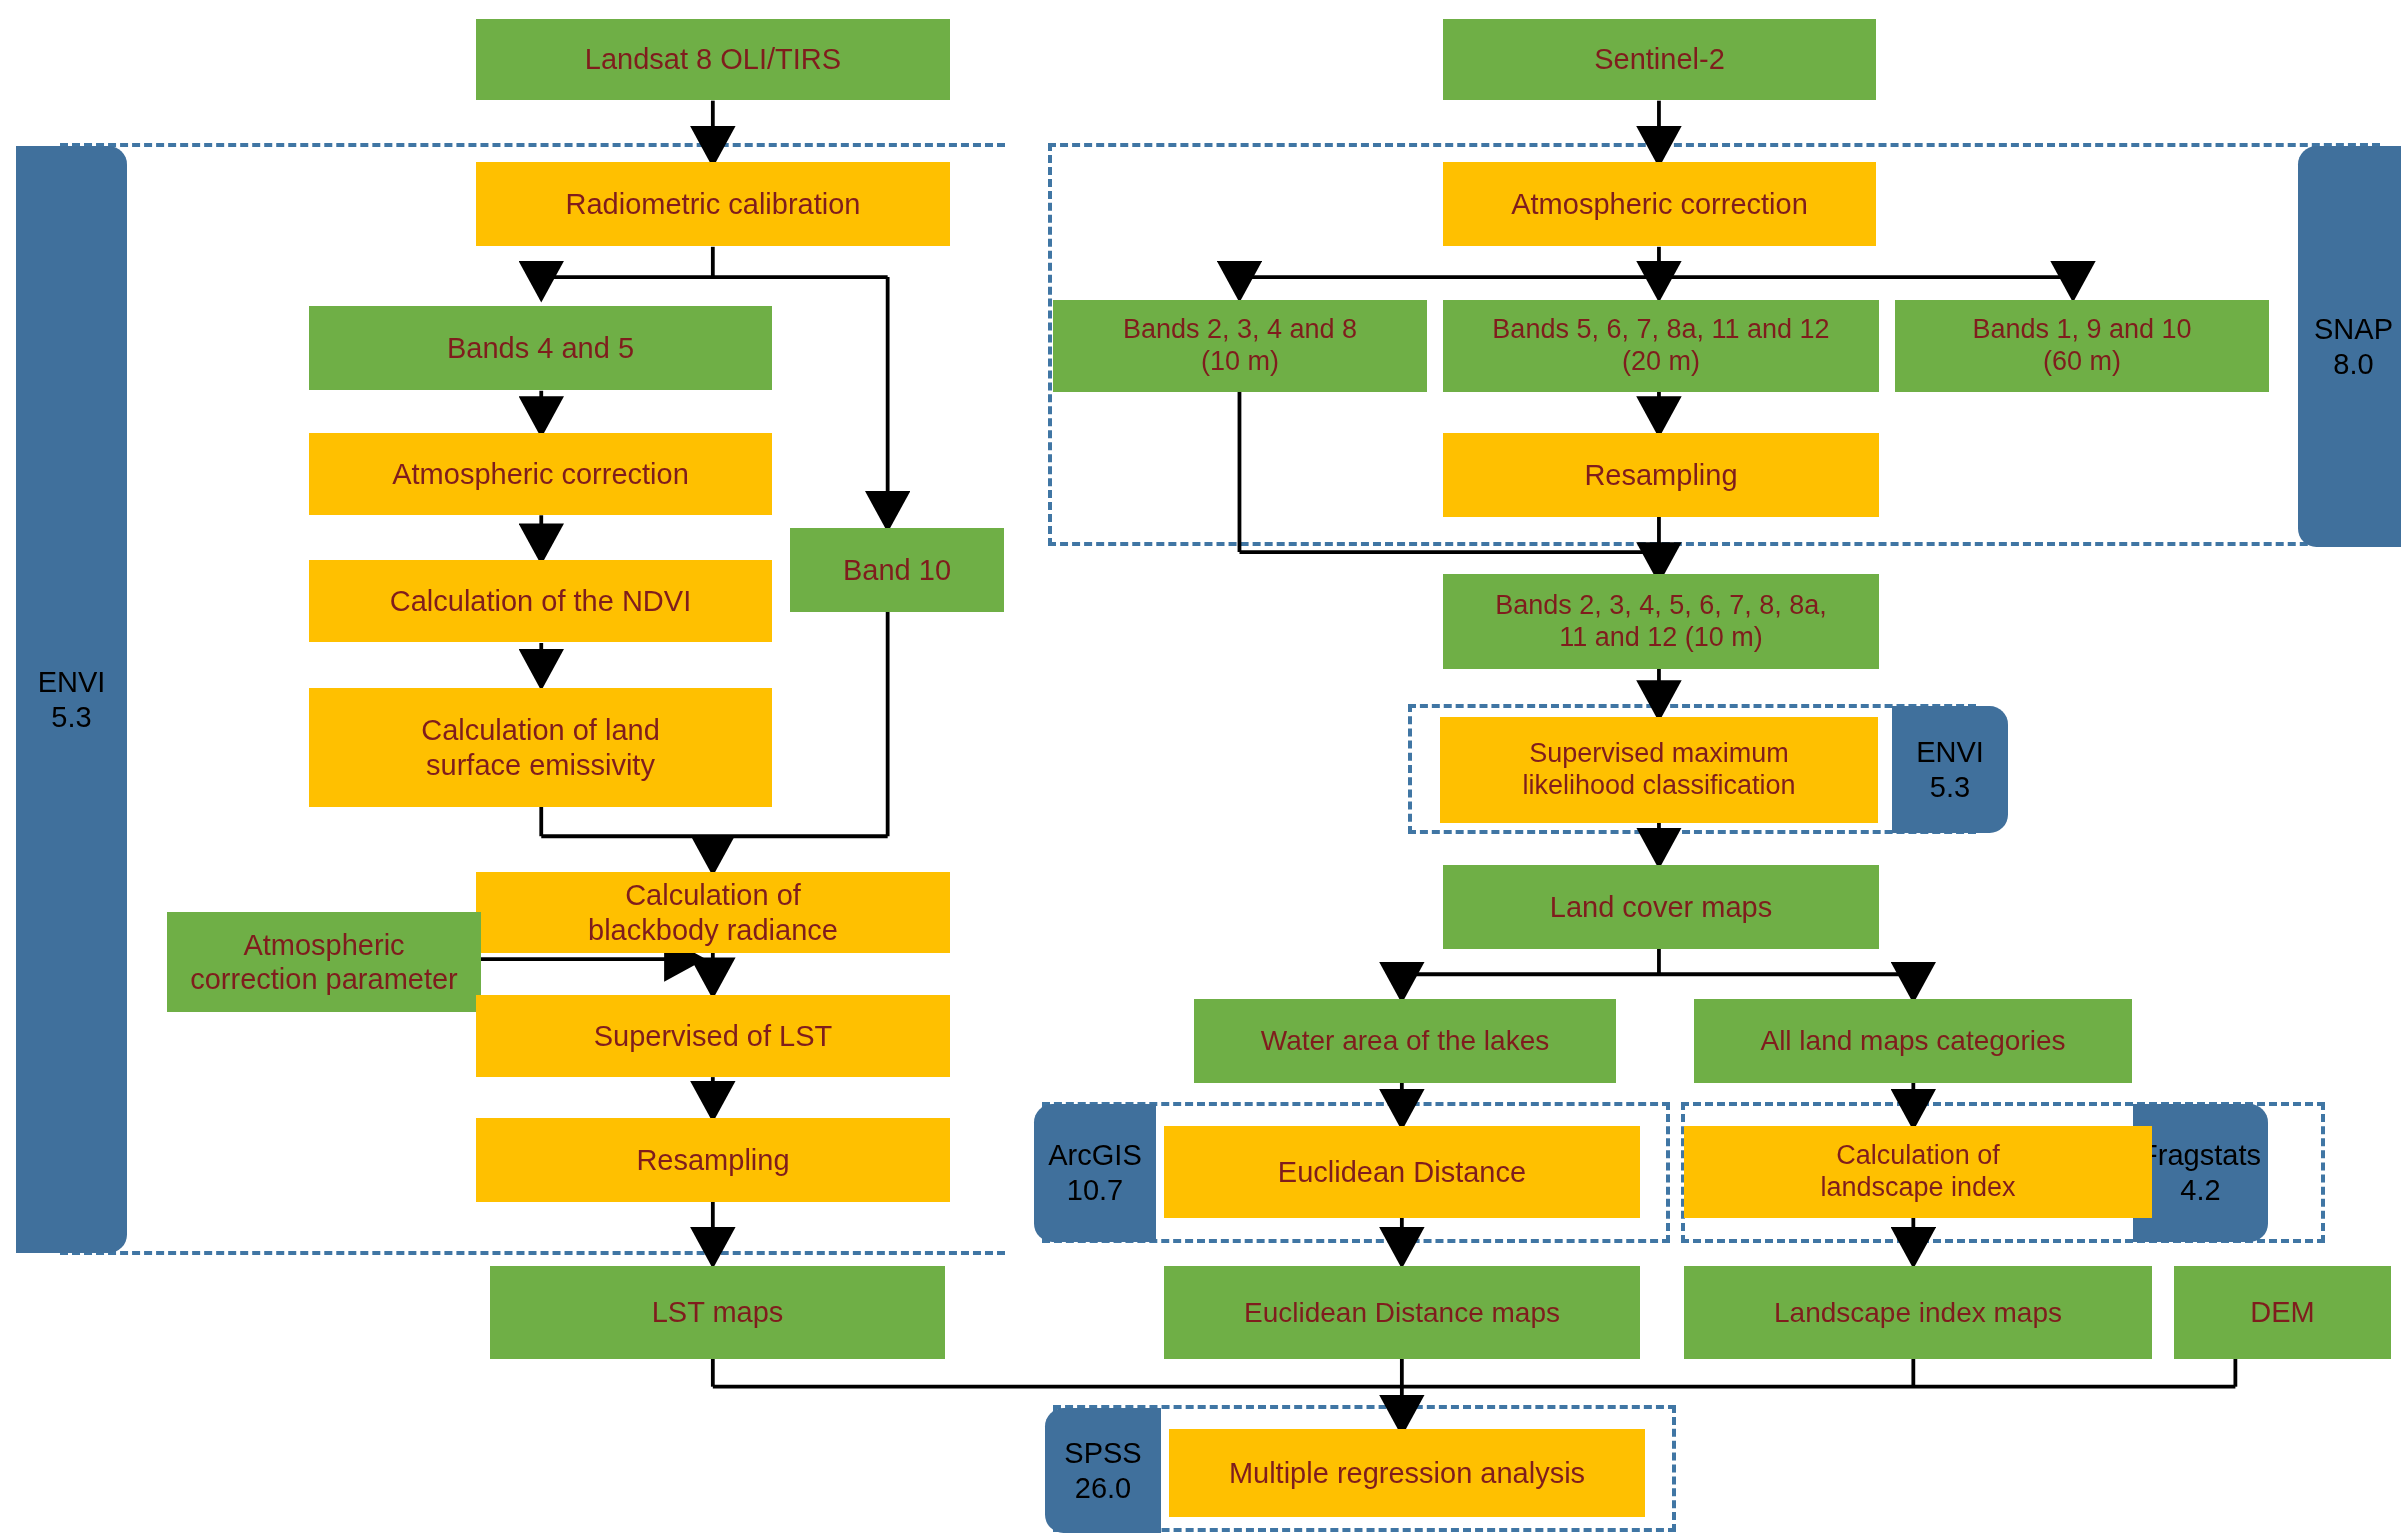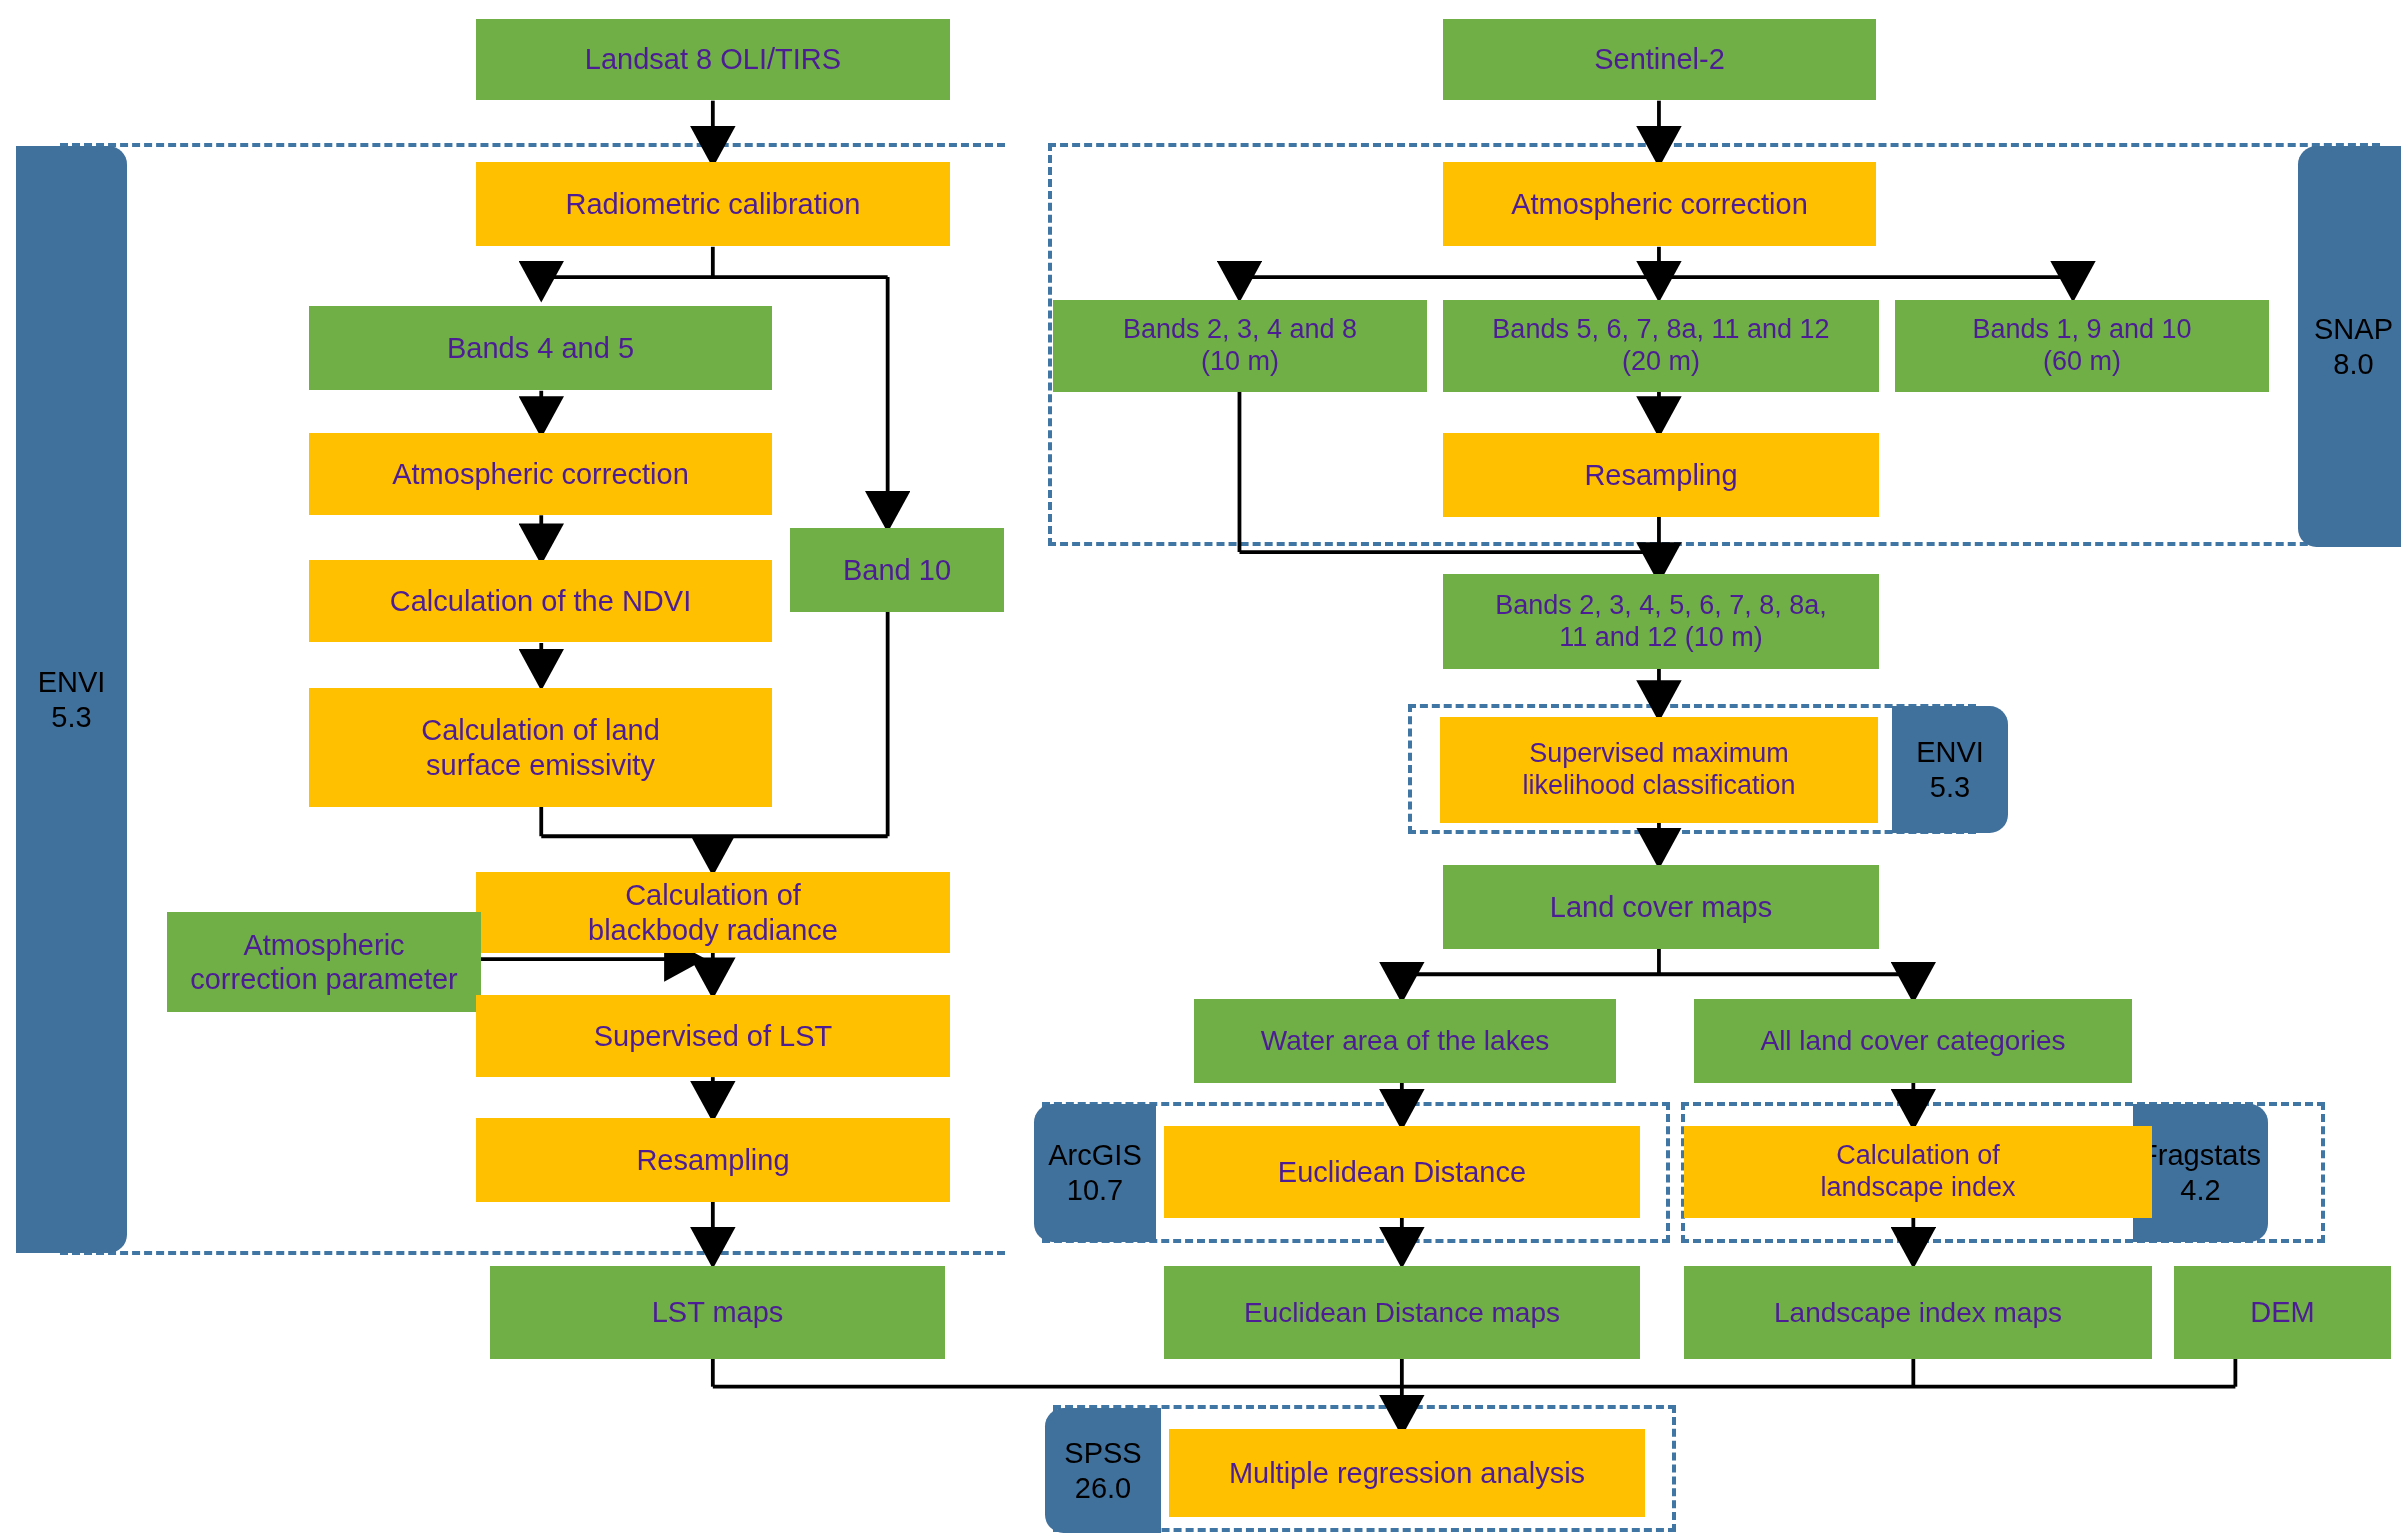--- a/index.html
+++ b/index.html
@@ -1,20 +1,20 @@
 <!DOCTYPE html>
 <html style="font-size:8.7px"><head>
 <meta charset="utf-8">
 <style>
   html,body{margin:0;padding:0;background:#ffffff;}
   body{font-family:"Liberation Sans",sans-serif;}
   #stage{position:relative;width:2401px;height:1535px;background:#fff;overflow:hidden;}
   #wires{position:absolute;left:0;top:0;width:2401px;height:1535px;}
   .node{position:absolute;display:flex;align-items:center;justify-content:center;text-align:center;
-        color:#4c1d95;font-family:"Liberation Sans",sans-serif;font-size:29px;line-height:1.18;
+        color:#7f1d1d;font-family:"Liberation Sans",sans-serif;font-size:29px;line-height:1.18;
         padding:2.2px 5.4px;box-sizing:border-box;white-space:pre-line;}
   .green{background:#6FAF46;}
   .orange{background:#FFC000;}
   .tab{background:#40709C;color:#000;font-size:29px;line-height:1.2;border-radius:18.4px;}
   .tab.sq-tl{border-top-left-radius:0;}
   .tab.sq-tr{border-top-right-radius:0;}
   .tab.sq-bl{border-bottom-left-radius:0;}
   .tab.sq-br{border-bottom-right-radius:0;margin-left:11px;}
   .dashbox{position:absolute;border:4.9px dashed #4076A4;box-sizing:border-box;background:transparent;}
   .dashvert{position:absolute;border-left:4.9px dashed #4076A4;box-sizing:border-box;}
@@ -170,21 +170,21 @@
   <div class="node green" style="left:1443px;top:574px;width:436px;height:95px;font-size:27px;">Bands 2, 3, 4, 5, 6, 7, 8, 8a,
 11 and 12 (10 m)</div>
 
   <div class="node orange" style="left:1440px;top:717px;width:438px;height:106px;font-size:27px;">Supervised maximum
 likelihood classification</div>
 
   <div class="node green" style="left:1443px;top:865px;width:436px;height:84px;">Land cover maps</div>
 
   <div class="node green" style="left:1194px;top:999px;width:422px;height:84px;font-size:28px;">Water area of the lakes</div>
 
-  <div class="node green" style="left:1694px;top:999px;width:438px;height:84px;font-size:28px;">All land cover categories</div>
+  <div class="node green" style="left:1694px;top:999px;width:438px;height:84px;font-size:28px;">All land maps categories</div>
 
   <div class="node orange" style="left:1164px;top:1126px;width:476px;height:92px;">Euclidean Distance</div>
 
   <div class="node orange" style="left:1684px;top:1126px;width:468px;height:92px;font-size:27px;">Calculation of
 landscape index</div>
 
   <div class="node green" style="left:1164px;top:1266px;width:476px;height:93px;font-size:28px;">Euclidean Distance maps</div>
 
   <div class="node green" style="left:1684px;top:1266px;width:468px;height:93px;font-size:28px;">Landscape index maps</div>
 

